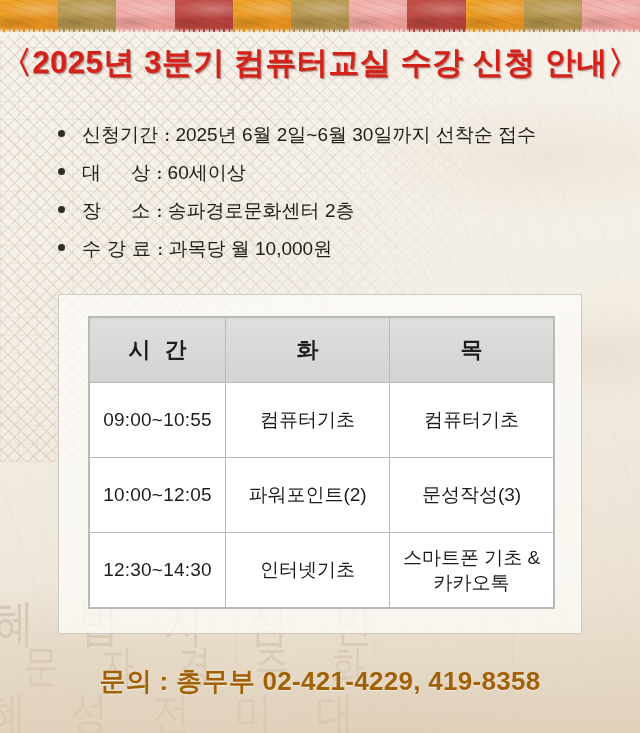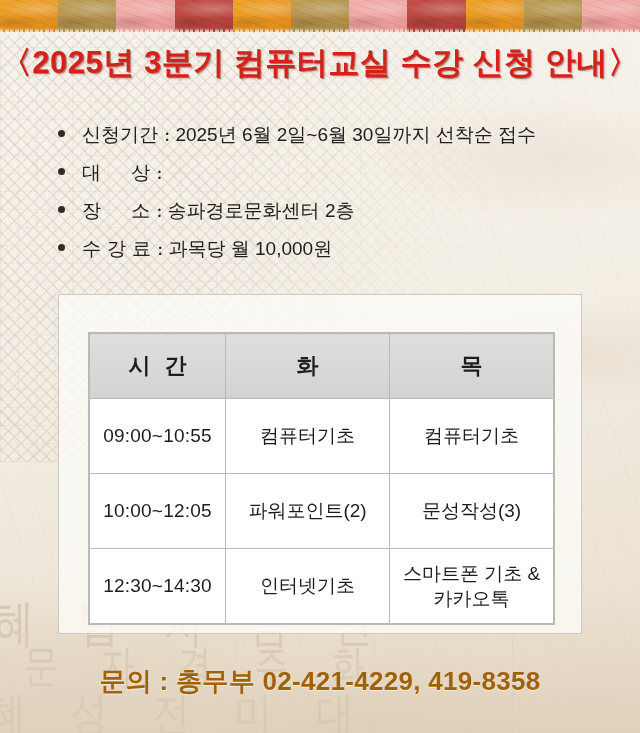--- a/index.html
+++ b/index.html
@@ -146,21 +146,21 @@
   
   #table-frame{
     position:absolute;left:58px;top:294px;
     width:524px;height:340px;
     background:rgba(253,251,247,.80);
     border:1px solid #cfc9bf;
     box-sizing:border-box;
     z-index:10;
   }
   #schedule{
-    position:absolute;left:30px;top:38px;
+    position:absolute;left:30px;top:22px;
     width:464px;
     border-collapse:collapse;
     table-layout:fixed;
     background:#ffffff;
     box-shadow:0 0 0 1px #b9b9b9;
   }
   #schedule col.c-time{width:136px;}
   #schedule col.c-day {width:164px;}
   #schedule th{
     height:62px;
@@ -238,20 +238,21 @@
       <span class="bullet-dot"></span>
       <span class="bullet-label">신청기간</span>
       <span class="bullet-sep">:</span>
       <span class="bullet-value">2025년 6월 2일~6월 30일까지 선착순 접수</span>
     </div>
 
     <div class="bullet-row">
       <span class="bullet-dot"></span>
       <span class="bullet-label">대     상</span>
       <span class="bullet-sep">:</span>
+      <span class="bullet-value">60세이상</span>
     </div>
 
     <div class="bullet-row">
       <span class="bullet-dot"></span>
       <span class="bullet-label">장     소</span>
       <span class="bullet-sep">:</span>
       <span class="bullet-value">송파경로문화센터 2층</span>
     </div>
 
     <div class="bullet-row">

